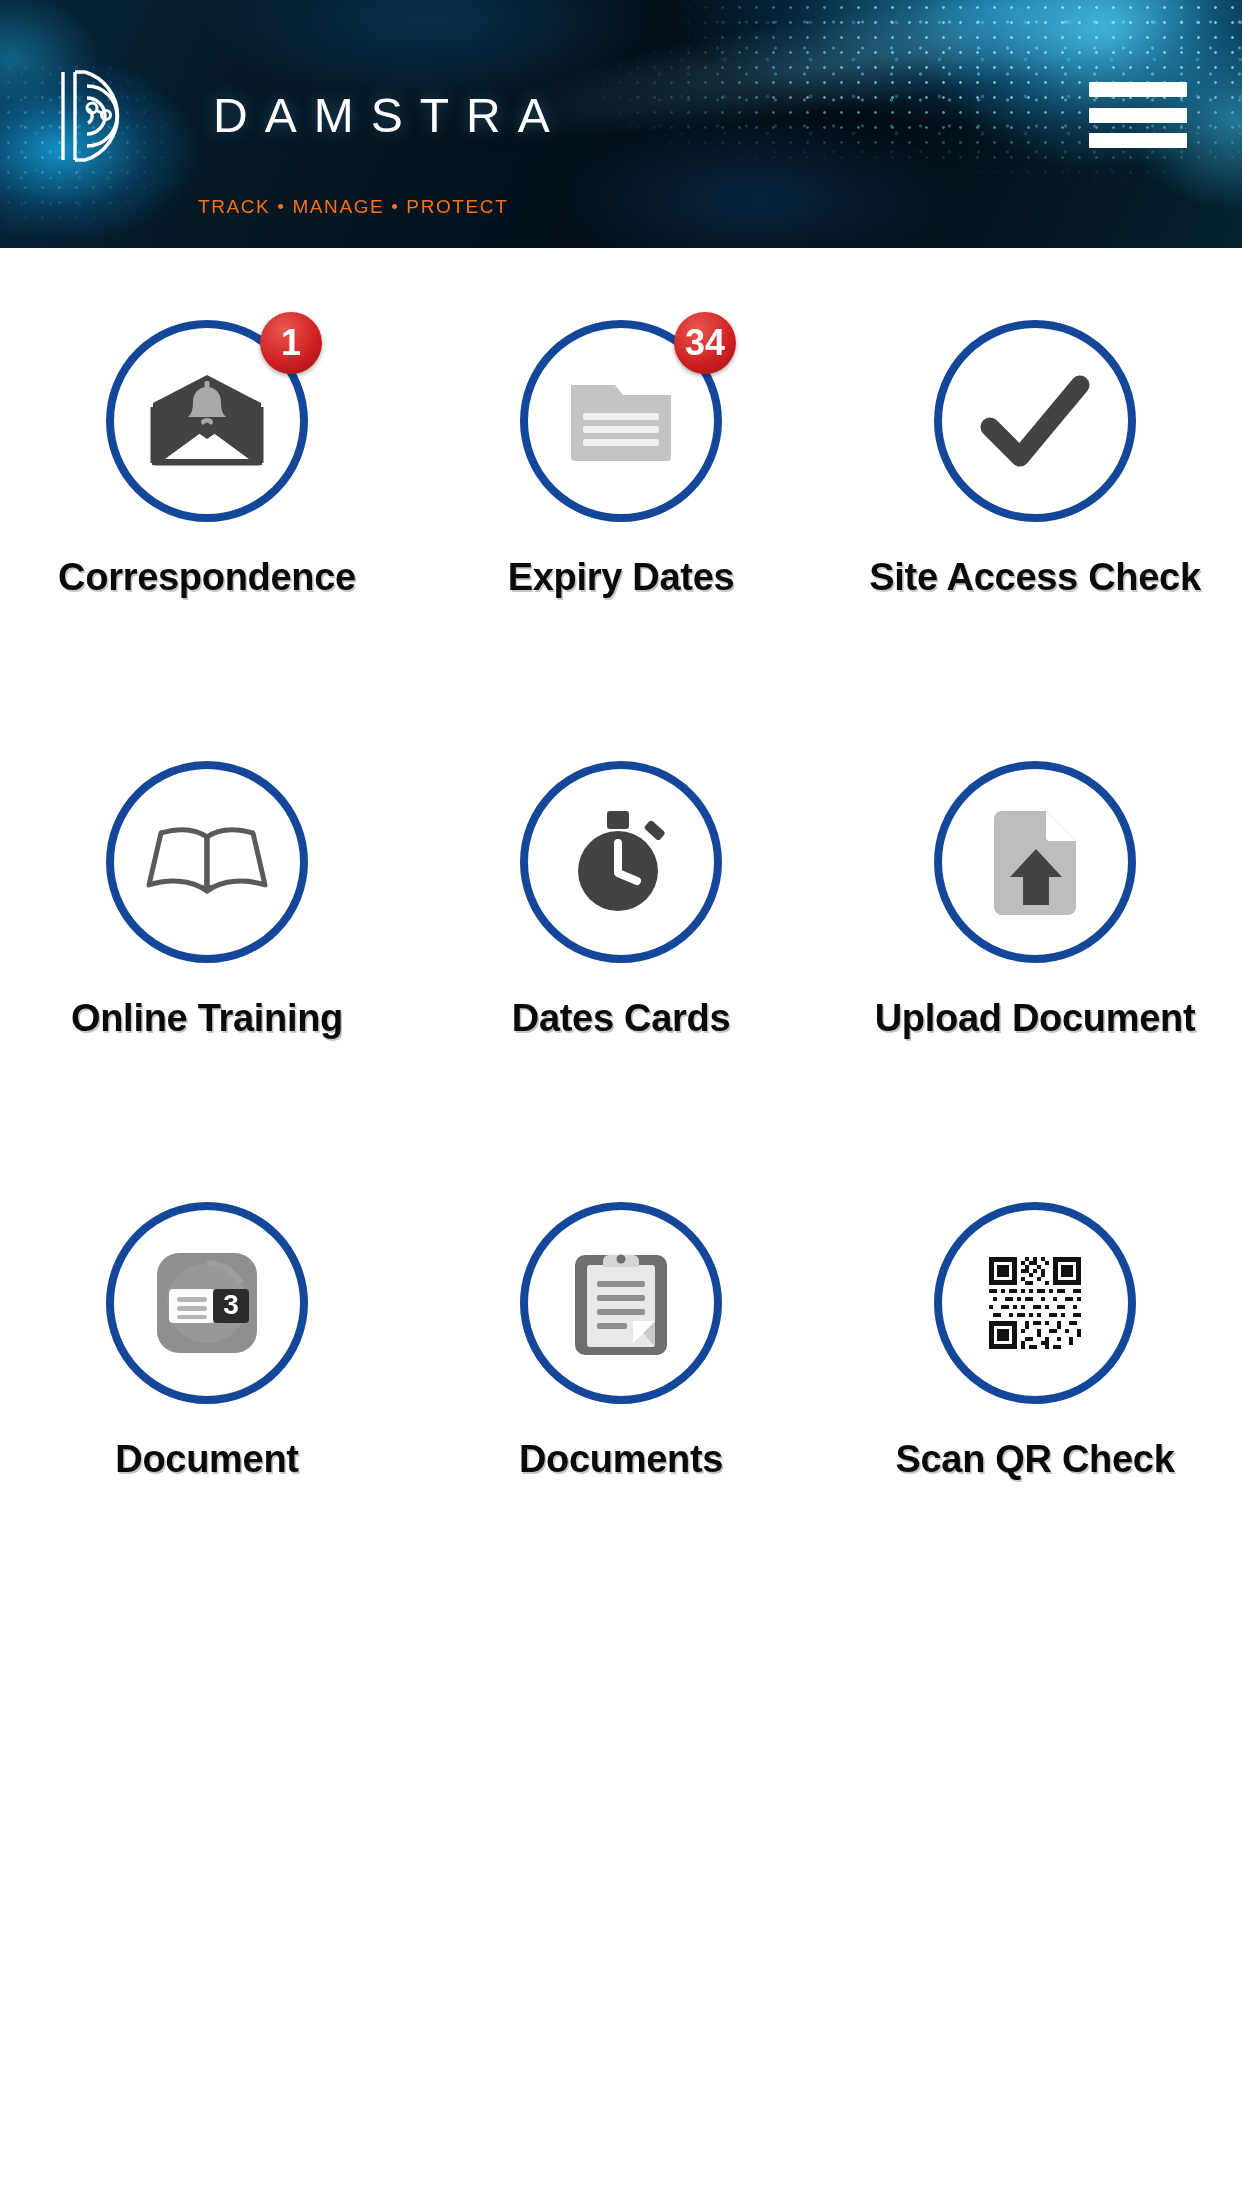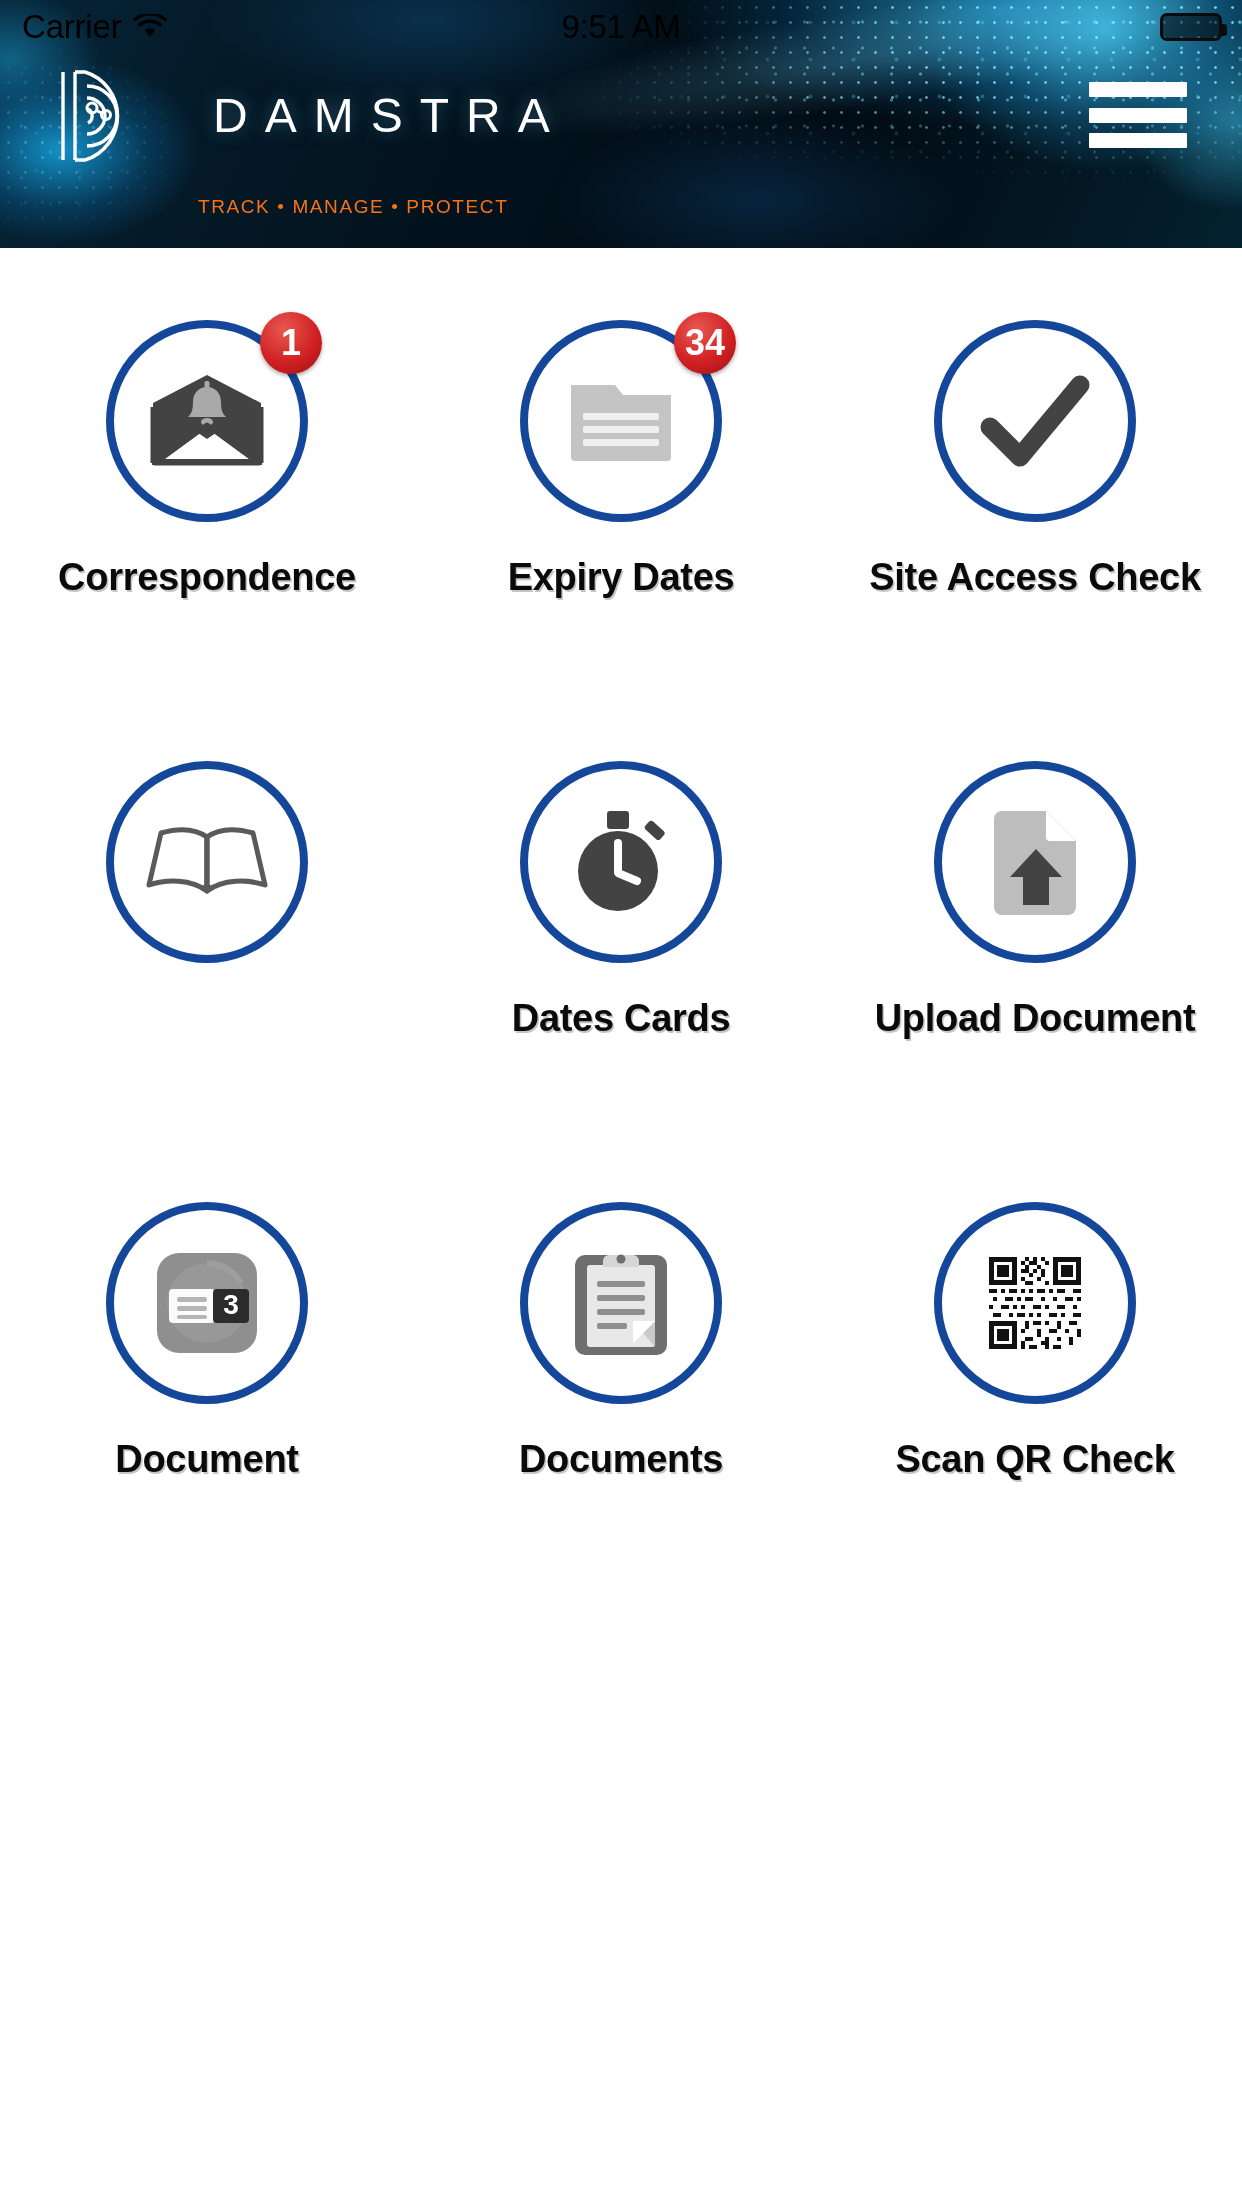--- a/index.html
+++ b/index.html
@@ -155,36 +155,20 @@
   .spacer { height:441px; }
 </style>
 </head>
 <body>
 
 <div class="header">
   <div class="hdr-bg"></div>
   <div class="hdr-dots"></div>
   <div class="hdr-sweep"></div>
 
-  <div class="statusbar">
-    <div class="sb-left">
-      <span class="sb-carrier">Carrier</span>
-      <span class="sb-wifi">
-        <svg viewBox="0 0 34 26" width="34" height="26">
-          <path d="M17 22.5 L11.8 16.2 a8.2 8.2 0 0 1 10.4 0 Z" fill="#000"></path>
-          <path d="M6.5 11.0 a16.5 16.5 0 0 1 21 0" stroke="#000" stroke-width="3.4" fill="none" stroke-linecap="round"></path>
-          <path d="M1.8 5.6 a23.5 23.5 0 0 1 30.4 0" stroke="#000" stroke-width="3.2" fill="none" stroke-linecap="round"></path>
-        </svg>
-      </span>
-    </div>
-    <div class="sb-center">9:51 AM</div>
-    <div class="sb-right">
-      <span class="battery"></span>
-    </div>
-  </div>
 
   <div class="brand">
     <span class="logomark">
       <svg class="icon-svg" viewBox="0 0 82 96" width="82" height="96">
         <g fill="none" stroke="#ffffff" stroke-width="3.4">
           <path d="M8 4 V92"></path>
           <path d="M20 4 V92"></path>
           <path d="M20 4 H30 a46 46 0 0 1 0 88 H20"></path>
           <path d="M32 18 a30 30 0 0 1 0 60"></path>
           <path d="M32 30 a18 18 0 0 1 0 36"></path>
@@ -272,20 +256,21 @@
           <g fill="#ffffff" stroke="#5a5a5a" stroke-width="5" stroke-linejoin="round">
             <path d="M62 12 C48 2 30 4 16 8 L4 60 C22 54 46 54 62 66 Z"></path>
             <path d="M62 12 C76 2 94 4 108 8 L120 60 C102 54 78 54 62 66 Z"></path>
           </g>
           <path d="M62 12 L62 66" stroke="#5a5a5a" stroke-width="5"></path>
           <path d="M56 62 q6 -6 12 0 q-6 10 -12 0 Z" fill="#5a5a5a"></path>
         </svg>
         </span>
       </div>
     </div>
+    <div class="tile-label">Online Training</div>
   </div>
 
   <div class="tile">
     <div class="circle-wrap">
       <div class="circle">
         <span>
         <svg class="icon-svg" viewBox="0 0 104 106" width="104" height="106">
           <rect x="38" y="2" width="22" height="18" rx="3" fill="#434343"></rect>
           <rect x="76" y="16" width="20" height="11" rx="3" fill="#434343" transform="rotate(42 86 21)"></rect>
           <circle cx="49" cy="62" r="40" fill="#434343"></circle>

